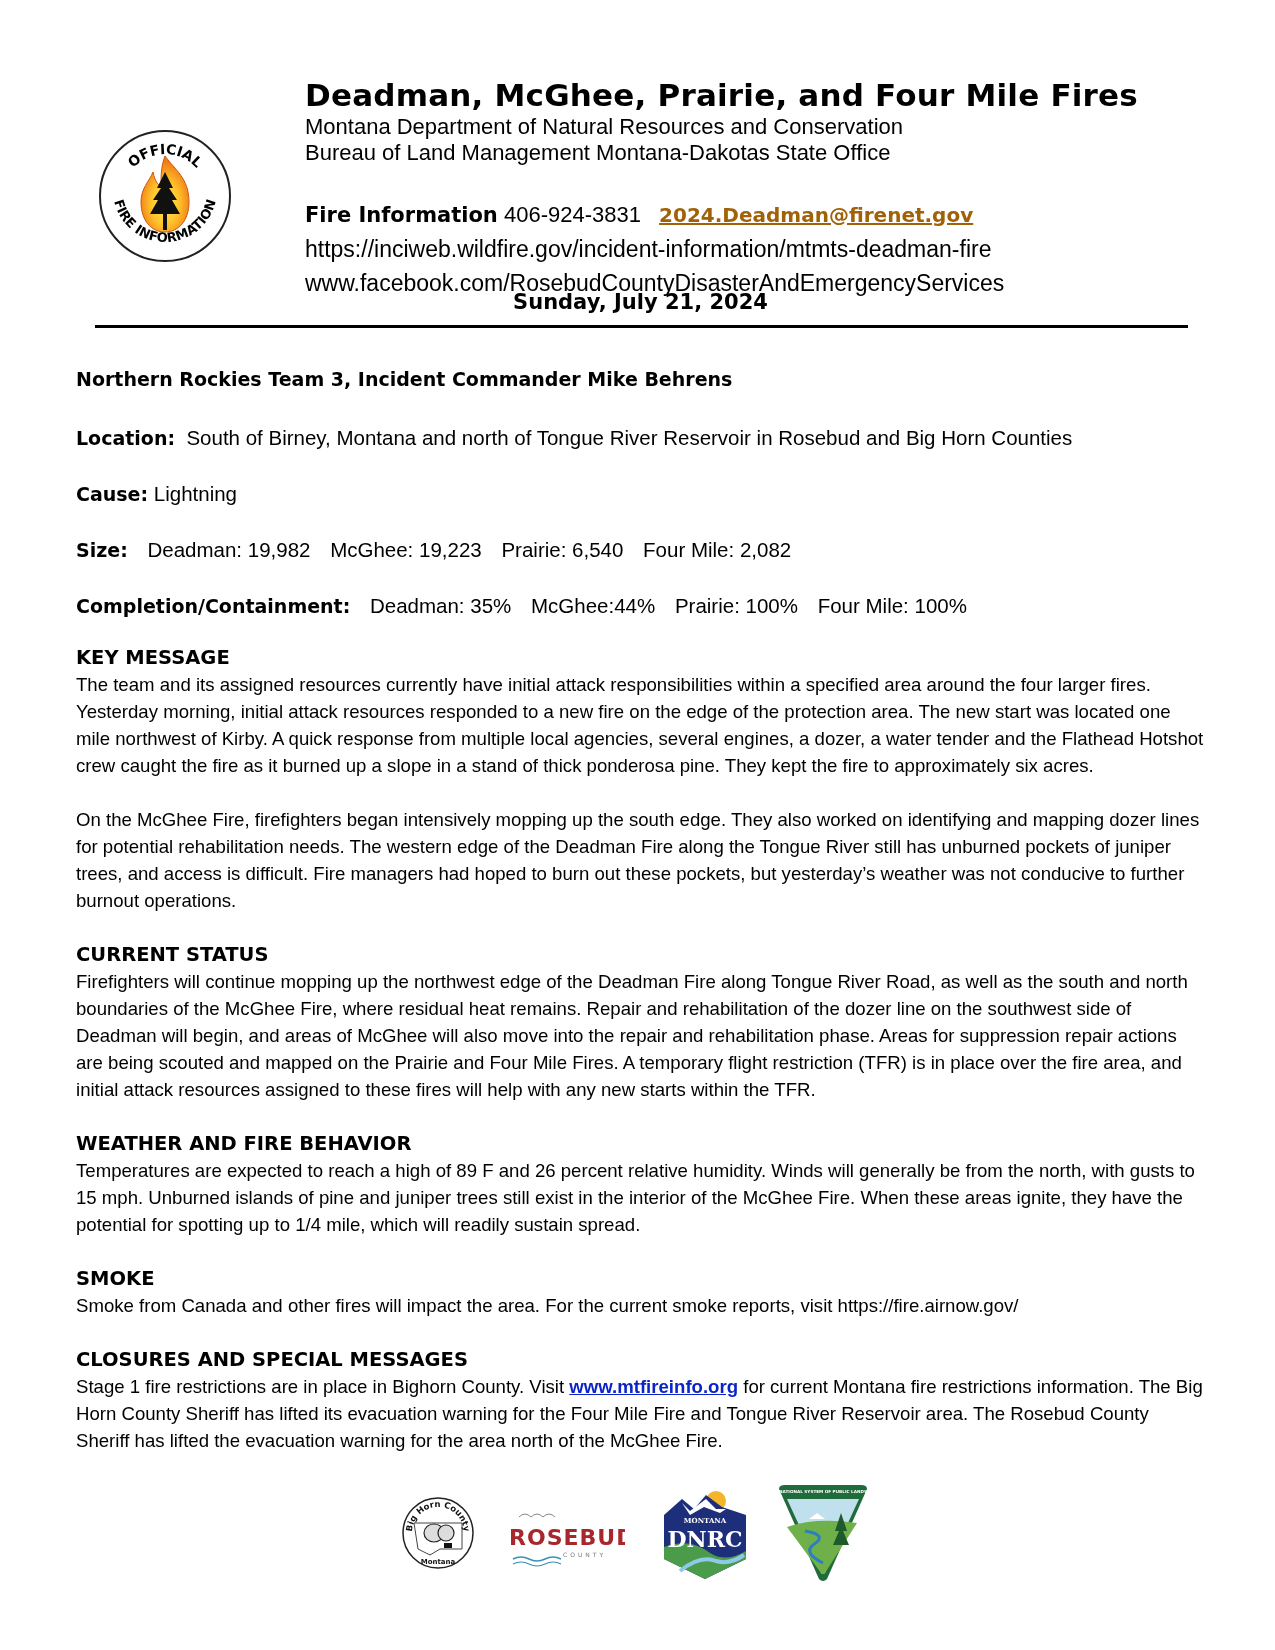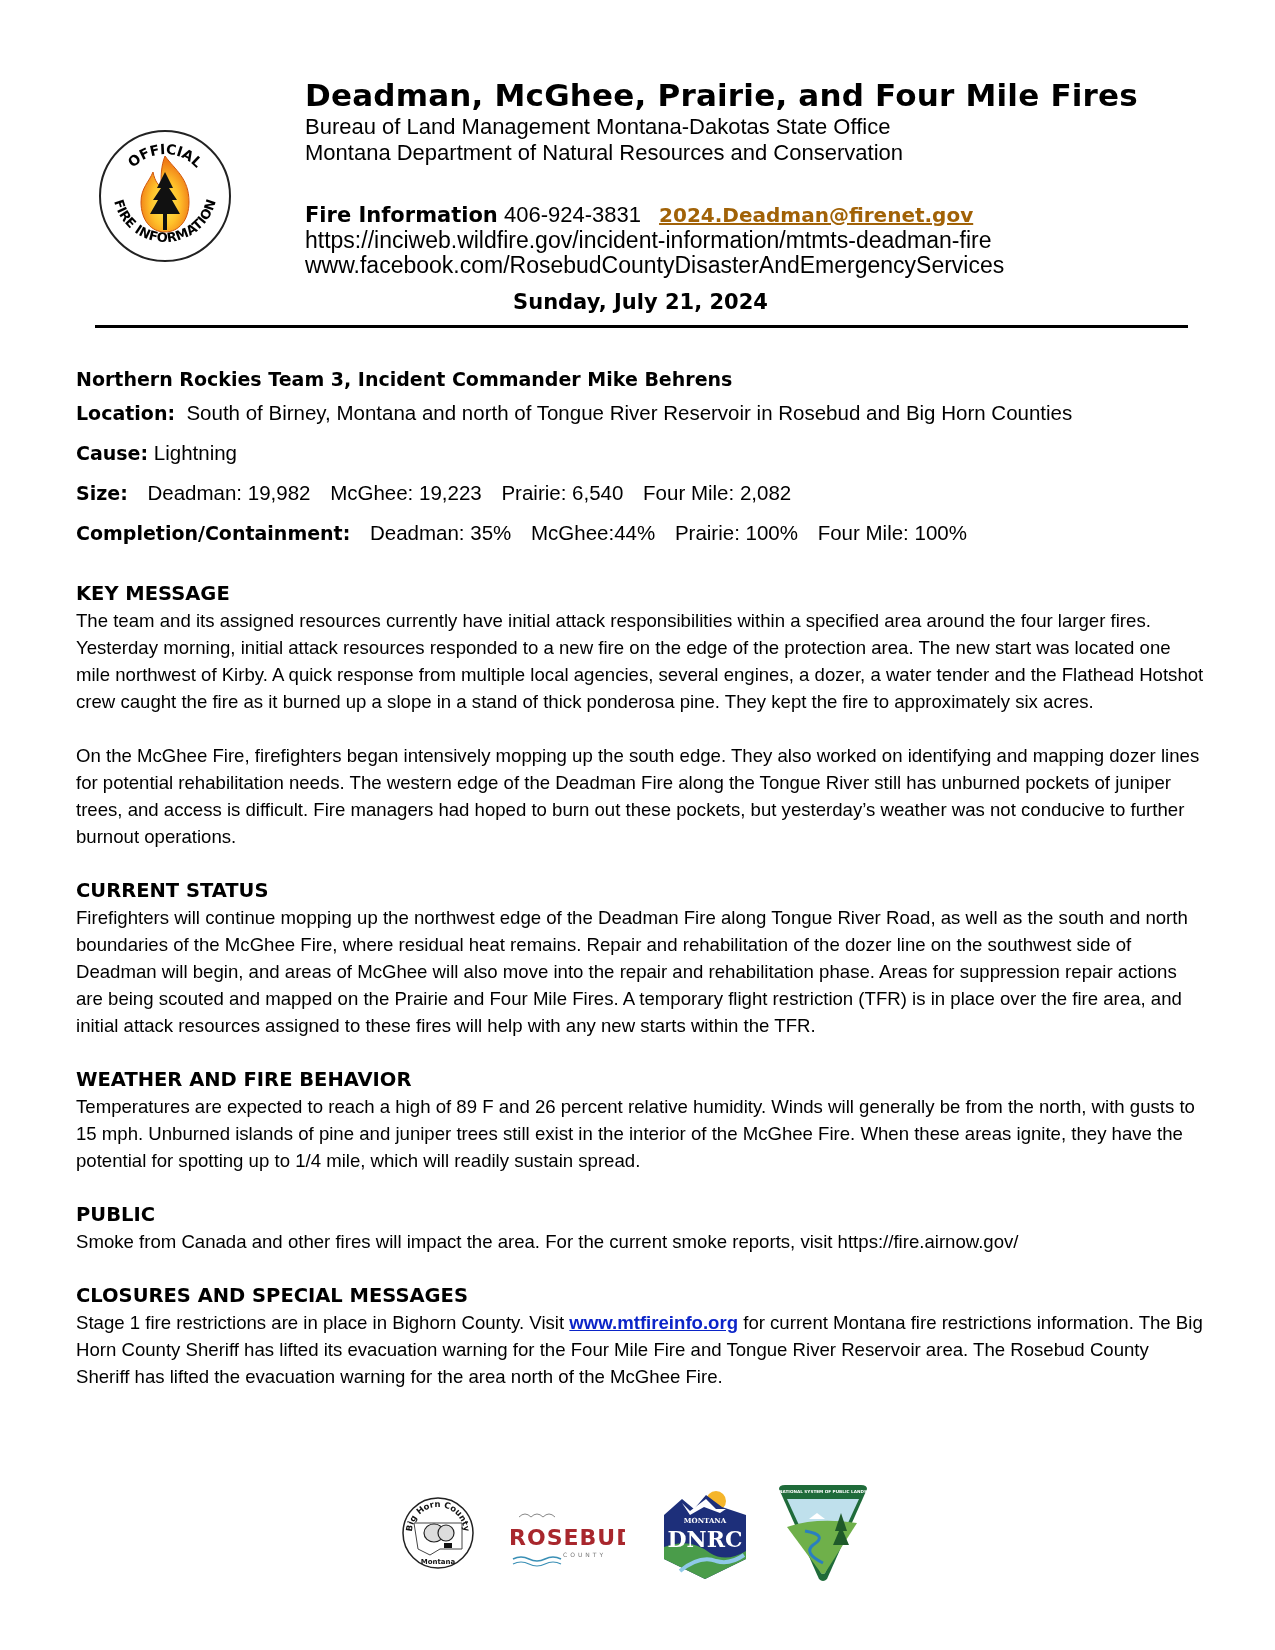--- a/index.html
+++ b/index.html
@@ -10,30 +10,30 @@
   #logo { position: absolute; left: 97px; top: 128px; width: 136px; height: 136px; }
   #hdr { position: absolute; right: 70px; top: 76px; width: 900px; }
   #hdr .title { font-family: "DejaVu Sans", sans-serif; font-weight: bold; font-size: 31px;
                 letter-spacing: 0.2px; line-height: 38px; white-space: nowrap; }
   #hdr .org { font-family: "Liberation Sans", sans-serif; font-size: 22px; line-height: 26px; white-space: nowrap; }
   #hdr .gap { height: 36px; }
   #hdr .info { font-family: "Liberation Sans", sans-serif; font-size: 22px; line-height: 26px; white-space: nowrap; }
   #hdr .info b { font-family: "DejaVu Sans", sans-serif; font-size: 21px; }
   #hdr a.email { color: #a16207; font-weight: bold; text-decoration: underline; margin-left: 12px;
                  font-family: "DejaVu Sans", sans-serif; font-size: 20px; }
-  #hdr .url { font-family: "Liberation Sans", sans-serif; font-size: 23px; line-height: 25px; white-space: nowrap; }
+  #hdr .url { font-family: "Liberation Sans", sans-serif; font-size: 23px; line-height: 25px; white-space: nowrap; margin-top: 9px; }
 
   #date { position: absolute; left: 0; width: 1275px; top: 290px; text-align: center;
           font-family: "DejaVu Sans", sans-serif; font-weight: bold; font-size: 21px; }
   #date span { position: relative; left: 3px; }
   #rule { position: absolute; left: 95px; width: 1093px; top: 325px; height: 3px; background: #000; }
 
   
   #main { position: absolute; left: 76px; top: 366px; width: 1130px; }
-  .line { font-family: "Liberation Sans", sans-serif; font-size: 20.5px; line-height: 39px; white-space: nowrap; }
+  .line { font-family: "Liberation Sans", sans-serif; font-size: 20.5px; line-height: 21px; white-space: nowrap; margin-top: 34px; }
   .line b { font-family: "DejaVu Sans", sans-serif; font-size: 19px; }
   .team { font-family: "DejaVu Sans", sans-serif; font-weight: bold; font-size: 19px; line-height: 27px; }
   .sp { display: inline-block; width: 14px; }
   .sec-h { font-family: "DejaVu Sans", sans-serif; font-weight: bold; font-size: 19.5px; line-height: 27px; margin-top: 27px; }
   .para { font-family: "Liberation Sans", sans-serif; font-size: 18.6px; line-height: 27px; margin: 0; }
   .para + .para { margin-top: 27px; }
   .para a { color: #0b24c8; font-weight: bold; text-decoration: underline; }
 
   
   #footer { position: absolute; top: 1485px; left: 0; width: 1275px; height: 100px; }
@@ -60,22 +60,22 @@
       <textPath href="#arcTop" startOffset="50%" text-anchor="middle">OFFICIAL</textPath>
     </text>
     <text font-family="DejaVu Sans, sans-serif" font-weight="bold" font-size="13" fill="#000">
       <textPath href="#arcBot" startOffset="50%" text-anchor="middle">FIRE INFORMATION</textPath>
     </text>
   </svg>
 </div>
 
 <div id="hdr">
   <div class="title">Deadman, McGhee, Prairie, and Four Mile Fires</div>
+  <div class="org">Montana Department of Natural Resources and Conservation</div>
   <div class="org">Bureau of Land Management Montana-Dakotas State Office</div>
-  <div class="org">Montana Department of Natural Resources and Conservation</div>
   <div class="gap"></div>
   <div class="info">
     <b>Fire Information</b>
     <span>406-924-3831</span>
     <a class="email">2024.Deadman@firenet.gov</a>
   </div>
   <div class="url">https://inciweb.wildfire.gov/incident-information/mtmts-deadman-fire</div>
   <div class="url">www.facebook.com/RosebudCountyDisasterAndEmergencyServices</div>
 </div>
 
@@ -110,21 +110,21 @@
   <div class="sec-h">KEY MESSAGE</div>
   <p class="para">The team and its assigned resources currently have initial attack responsibilities within a specified area around the four larger fires. Yesterday morning, initial attack resources responded to a new fire on the edge of the protection area. The new start was located one mile northwest of Kirby. A quick response from multiple local agencies, several engines, a dozer, a water tender and the Flathead Hotshot crew caught the fire as it burned up a slope in a stand of thick ponderosa pine. They kept the fire to approximately six acres.</p>
   <p class="para">On the McGhee Fire, firefighters began intensively mopping up the south edge. They also worked on identifying and mapping dozer lines for potential rehabilitation needs. The western edge of the Deadman Fire along the Tongue River still has unburned pockets of juniper trees, and access is difficult. Fire managers had hoped to burn out these pockets, but yesterday’s weather was not conducive to further burnout operations.</p>
 
   <div class="sec-h">CURRENT STATUS</div>
   <p class="para">Firefighters will continue mopping up the northwest edge of the Deadman Fire along Tongue River Road, as well as the south and north boundaries of the McGhee Fire, where residual heat remains. Repair and rehabilitation of the dozer line on the southwest side of Deadman will begin, and areas of McGhee will also move into the repair and rehabilitation phase. Areas for suppression repair actions are being scouted and mapped on the Prairie and Four Mile Fires. A temporary flight restriction (TFR) is in place over the fire area, and initial attack resources assigned to these fires will help with any new starts within the TFR.</p>
 
   <div class="sec-h">WEATHER AND FIRE BEHAVIOR</div>
   <p class="para">Temperatures are expected to reach a high of 89 F and 26 percent relative humidity. Winds will generally be from the north, with gusts to 15 mph. Unburned islands of pine and juniper trees still exist in the interior of the McGhee Fire. When these areas ignite, they have the potential for spotting up to 1/4 mile, which will readily sustain spread.</p>
 
-  <div class="sec-h">PUBLIC</div>
+  <div class="sec-h">SMOKE</div>
   <p class="para">Smoke from Canada and other fires will impact the area. For the current smoke reports, visit https://fire.airnow.gov/</p>
 
   <div class="sec-h">CLOSURES AND SPECIAL MESSAGES</div>
   <p class="para"><span>Stage 1 fire restrictions are in place in Bighorn County. Visit </span><a>www.mtfireinfo.org</a><span> for current Montana fire restrictions information. The Big Horn County Sheriff has lifted its evacuation warning for the Four Mile Fire and Tongue River Reservoir area. The Rosebud County Sheriff has lifted the evacuation warning for the area north of the McGhee Fire.</span></p>
 </div>
 
 <div id="footer">
   <div class="flogo" style="left:400px;top:8px;">
     <svg width="76" height="80" viewBox="0 0 76 80">
       <defs>

